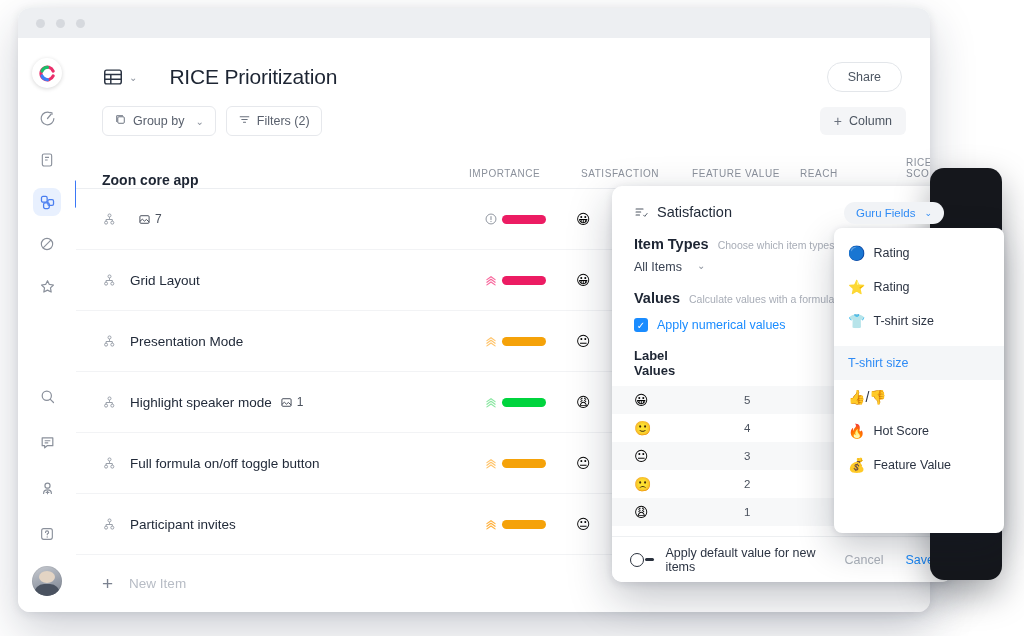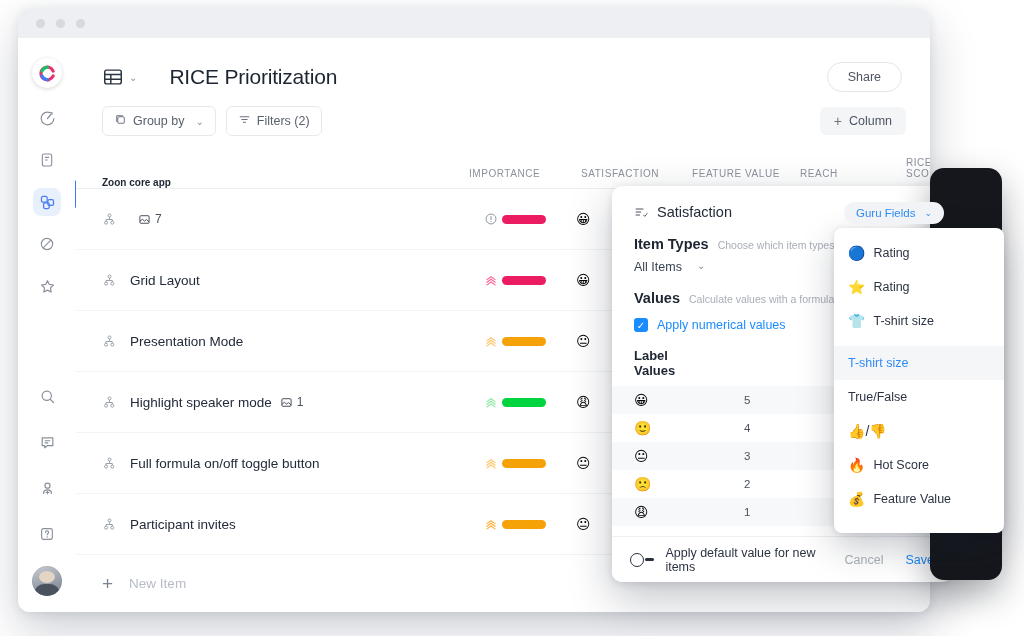--- a/index.html
+++ b/index.html
@@ -86,21 +86,21 @@
     background:#f4f5f7;border-radius:6px;padding:7px 14px;font-size:12.5px;color:#4d5662;
   }
   .plus{font-size:14px;color:#6b727e;line-height:1;}
 
   
   .grid{margin-top:18px;}
   .grid-head{
     display:flex;align-items:flex-end;height:34px;
     padding:0 24px 0 26px;border-bottom:1px solid #eceef1;
   }
-  .group-name{font-size:10px;font-weight:700;color:#1d2533;}
+  .group-name{font-size:14px;font-weight:700;color:#1d2533;}
   .col-h{
     font-size:10px;letter-spacing:.55px;color:#8b919c;font-weight:400;
     text-transform:uppercase;position:absolute;bottom:9px;
   }
   .grid-head{position:relative;}
   .c-imp{left:393px;} .c-sat{left:505px;} .c-fv{left:616px;}
   .c-reach{left:724px;} .c-rice{left:830px;}
 
   .row{
     position:relative;height:60px;display:flex;align-items:center;
@@ -576,23 +576,20 @@
       <span>Rating</span>
     </div>
     <div class="dd-item">
       <span class="dd-em">👕</span>
       <span>T-shirt size</span>
     </div>
     <div class="dd-item sel">
       <span>T-shirt size</span>
     </div>
     <div class="dd-item">
-      <span>True/False</span>
-    </div>
-    <div class="dd-item">
       <span class="dd-em">👍/👎</span>
     </div>
     <div class="dd-item">
       <span class="dd-em">🔥</span>
       <span>Hot Score</span>
     </div>
     <div class="dd-item">
       <span class="dd-em">💰</span>
       <span>Feature Value</span>
     </div>

